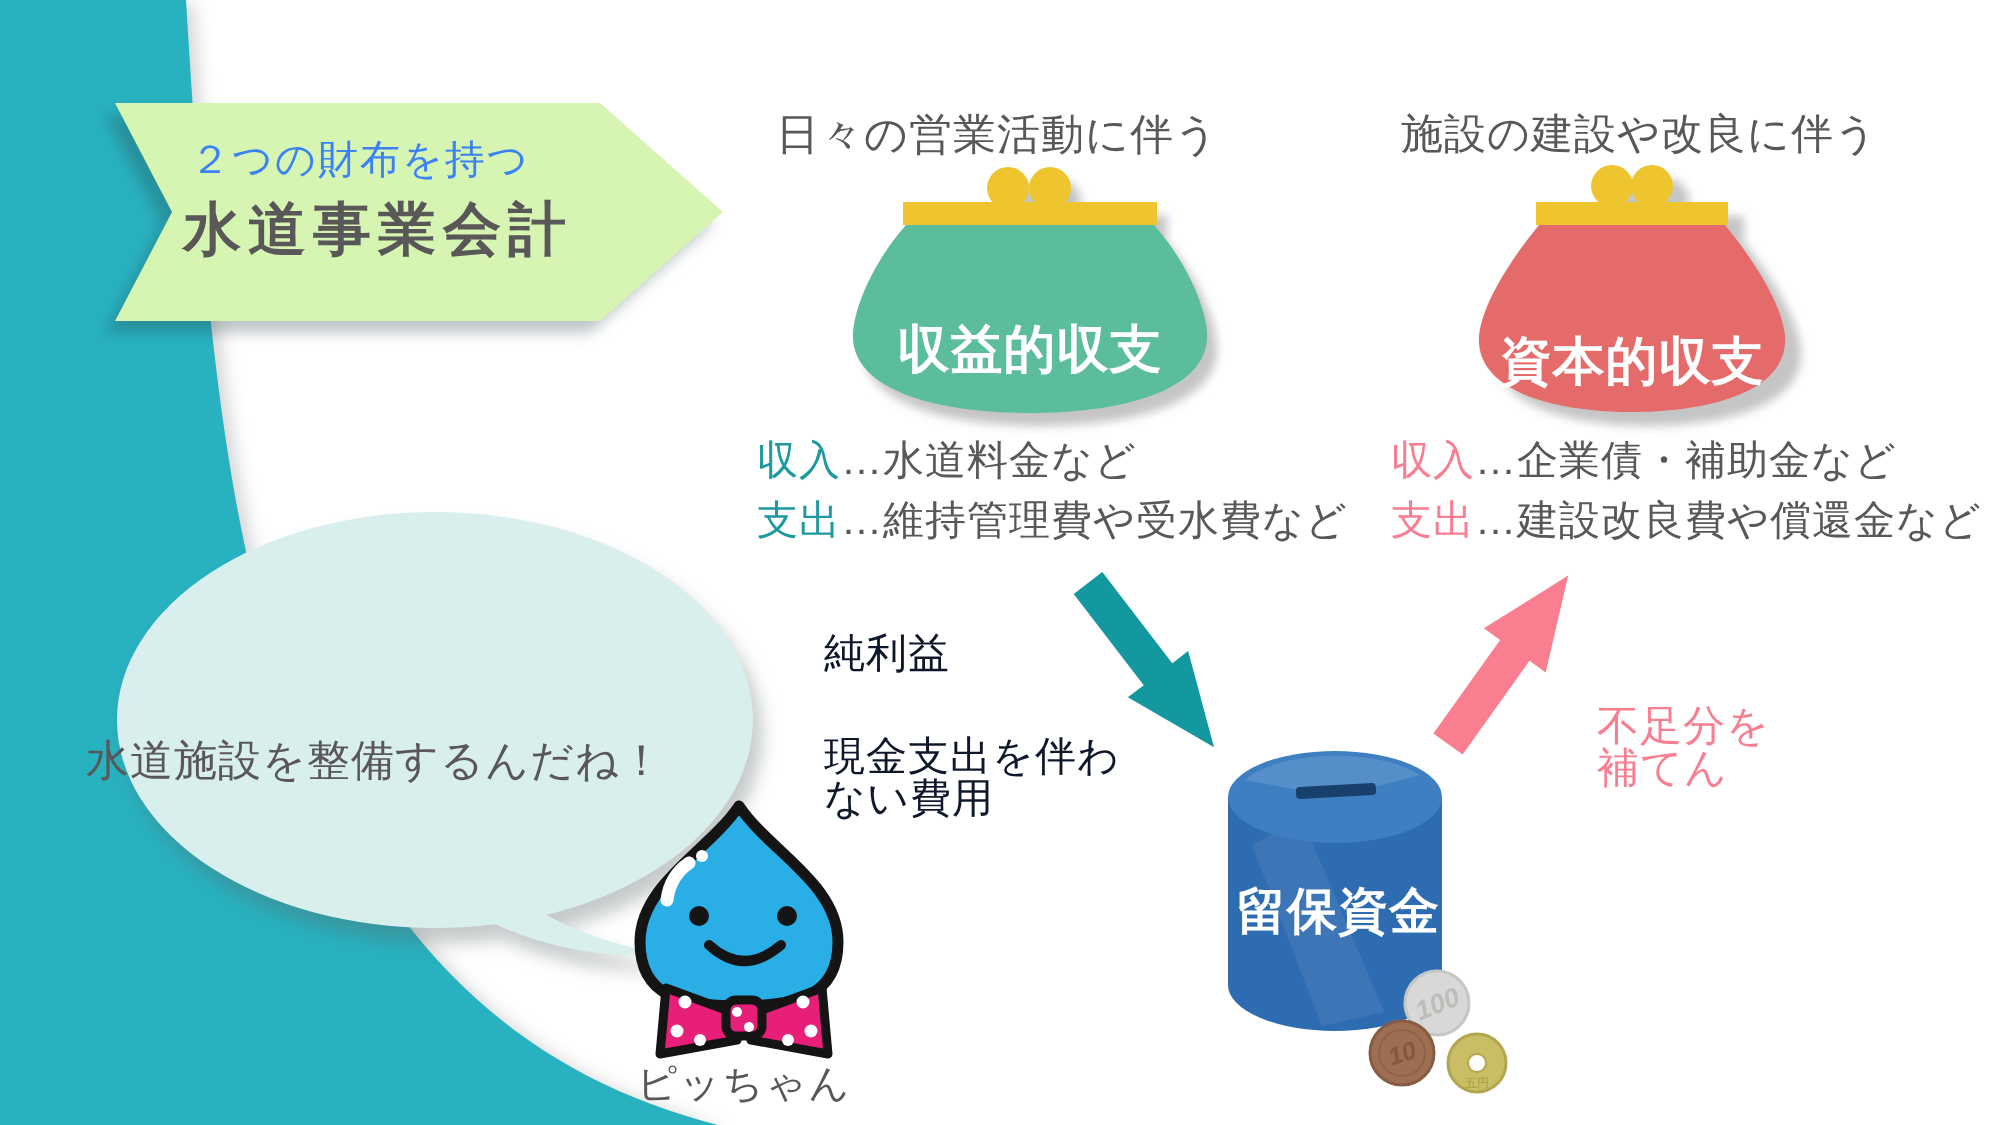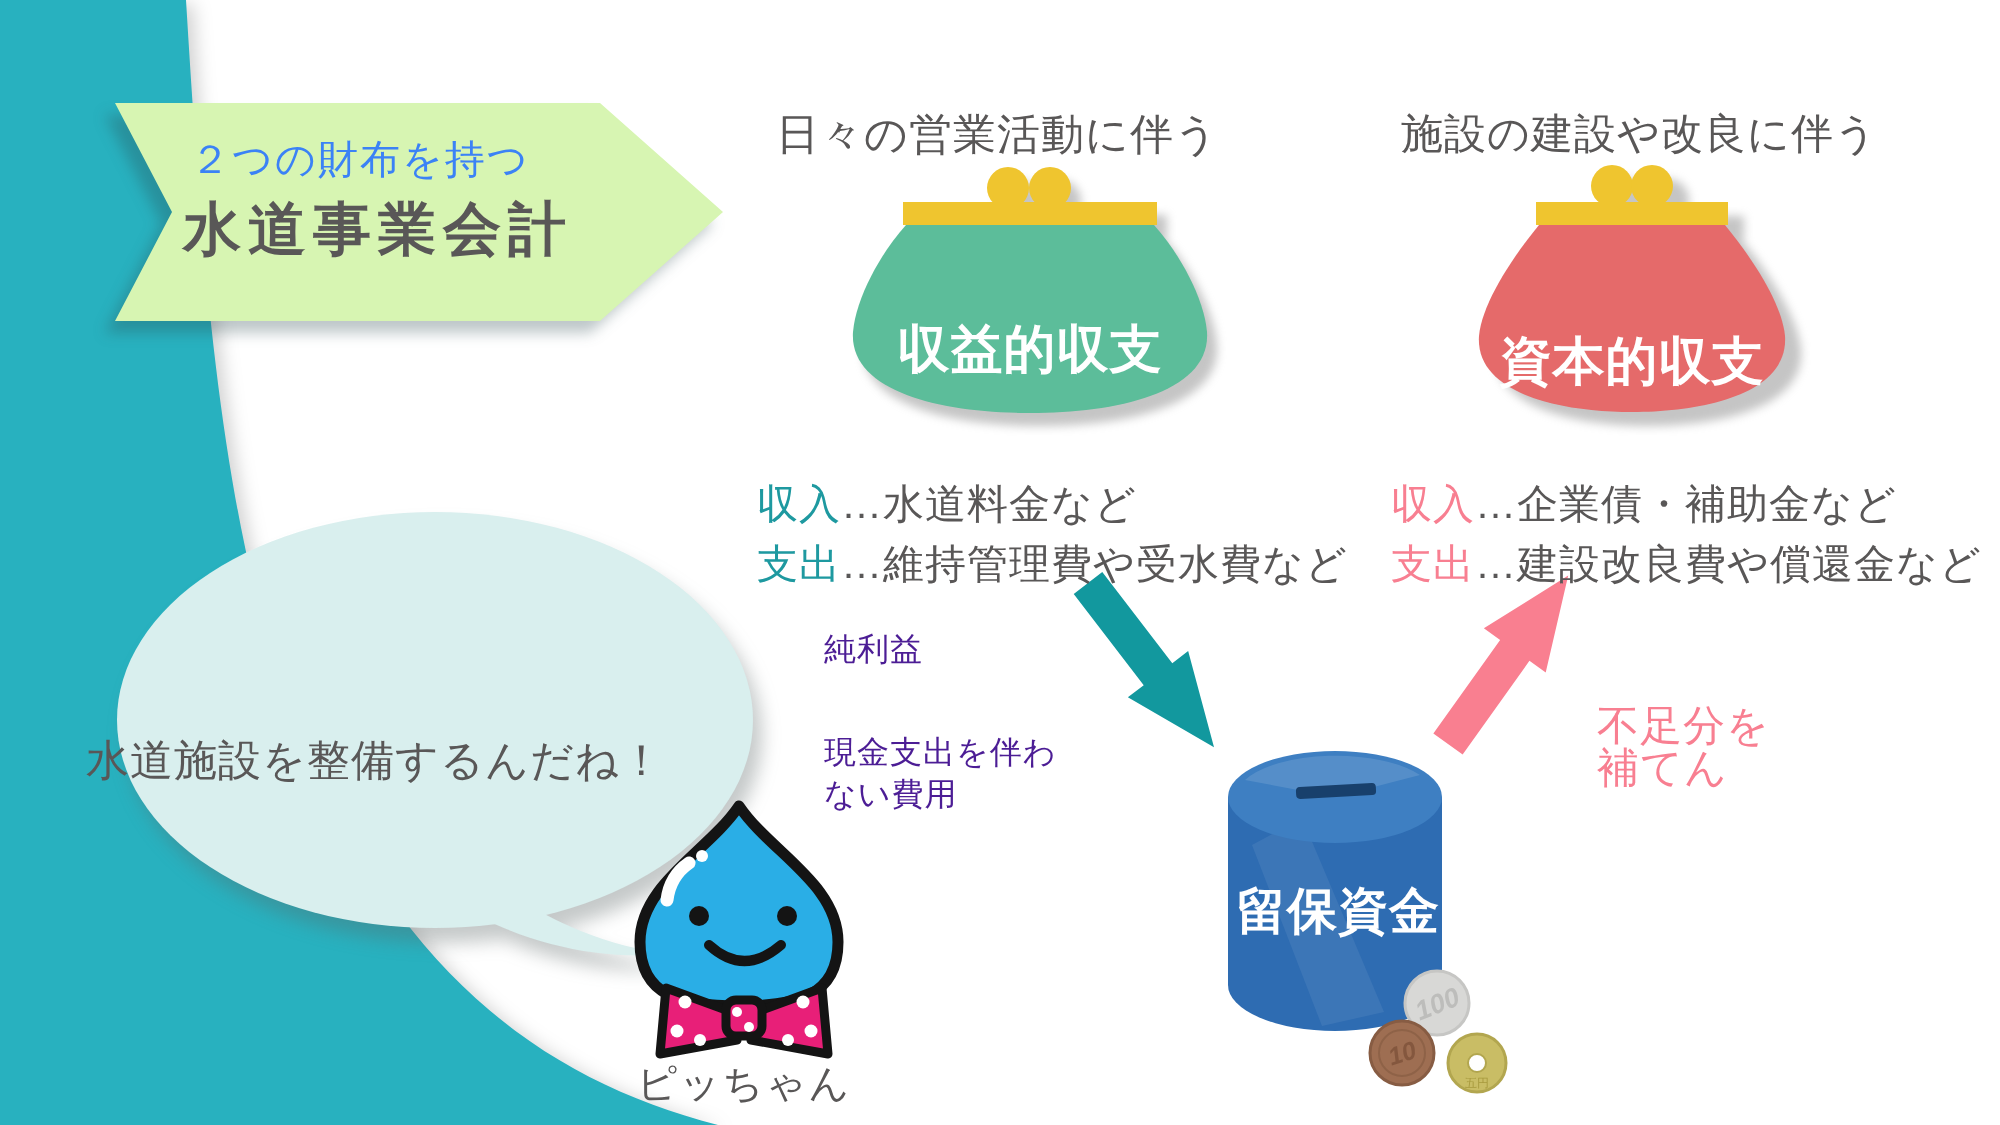--- a/index.html
+++ b/index.html
@@ -14,29 +14,29 @@
   .purse-shadow-r{filter:drop-shadow(16px 14px 5px rgba(110,110,110,.40));}
   .bubble-shadow{filter:drop-shadow(9px 15px 9px rgba(90,100,100,.35));}
   .sweep-shadow{filter:drop-shadow(7px 4px 9px rgba(0,0,0,.18));}
   .tagline{left:190px;top:139px;font-size:40px;letter-spacing:2px;color:#3b82f6;}
   .title{left:183px;top:200px;font-size:58px;font-weight:bold;letter-spacing:7px;color:#595757;}
   .header1{left:776px;top:113px;font-size:43px;letter-spacing:1px;}
   .header2{left:1401px;top:113px;font-size:42px;letter-spacing:1px;}
   .purse-label{font-weight:bold;color:#ffffff;font-size:52px;letter-spacing:1px;transform:translateX(-50%);}
   .pl-green{left:1030px;top:323px;}
   .pl-red{left:1632px;top:291px;margin-top:44px;}
-  .io-line{font-size:41px;letter-spacing:1px;margin-top:44px;}
+  .io-line{font-size:41px;letter-spacing:1px;}
   .io-green .io-label{color:#1e99a0;}
   .io-red .io-label{color:#f87f91;}
   .io-text{color:#595757;}
   .l1g{left:757px;top:440px;}
   .l2g{left:757px;top:500px;}
   .l1r{left:1391px;top:440px;}
   .l2r{left:1391px;top:500px;}
-  .flow-teal{color:#4c1d95;font-size:32px;letter-spacing:1px;}
+  .flow-teal{color:#0f172a;font-size:41px;letter-spacing:1px;}
   .np{left:824px;top:633px;}
   .nc0{left:824px;top:694px;}
   .nc1{left:824px;top:736px;}
   .nc2{left:824px;top:778px;}
   .flow-pink{color:#f87f91;font-size:42px;letter-spacing:1px;}
   .sf0{left:1597px;top:705px;}
   .sf1{left:1597px;top:747px;}
   .reserve-label{left:1338px;top:886px;font-size:50px;font-weight:bold;color:#ffffff;transform:translateX(-50%);letter-spacing:1px;}
   .bubble-line{width:640px;left:55px;text-align:center;font-size:43px;letter-spacing:1px;}
   .bl0{top:629px;}

